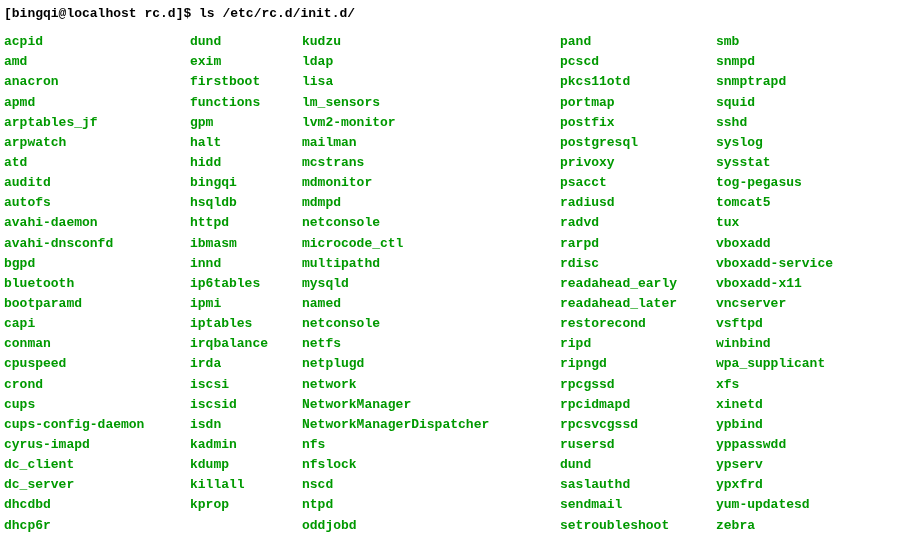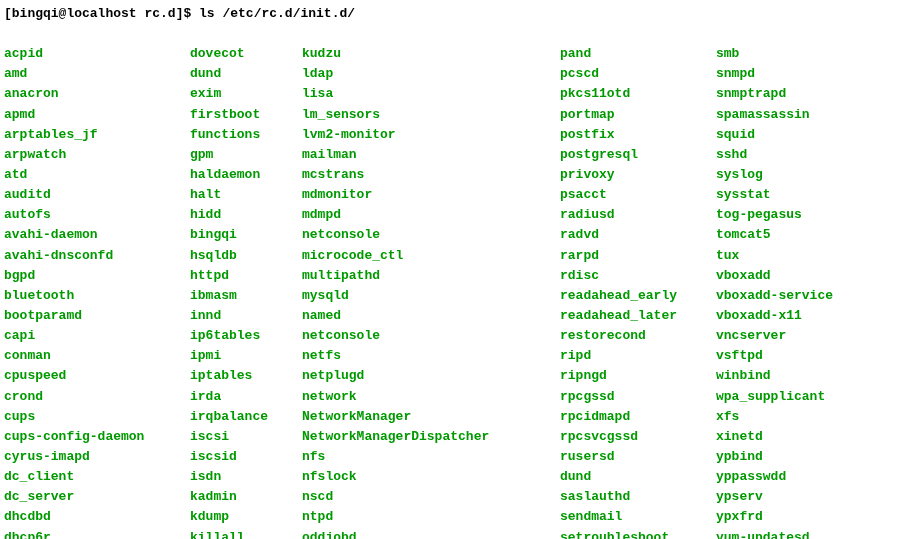--- a/index.html
+++ b/index.html
@@ -11,21 +11,21 @@
       font-family: 'Courier New', monospace;
       font-size: 13px;
       background: #ffffff;
       color: #000000;
       padding: 4px;
       white-space: nowrap;
       line-height: 1.55;
     }
     .prompt-line {
       font-weight: bold;
-      margin-bottom: 20px;
+      margin-bottom: 8px;
     }
     .listing {
       display: flex;
       gap: 0;
     }
     .col {
       display: flex;
       flex-direction: column;
     }
     .col span {
@@ -66,39 +66,37 @@
       <span>cups</span>
       <span>cups-config-daemon</span>
       <span>cyrus-imapd</span>
       <span>dc_client</span>
       <span>dc_server</span>
       <span>dhcdbd</span>
       <span>dhcp6r</span>
       <span>dhcp6s</span>
     </div>
   <div class="col c2">
-      <span>dovecot</span>
       <span>dund</span>
       <span>exim</span>
       <span>firstboot</span>
       <span>functions</span>
       <span>gpm</span>
-      <span>haldaemon</span>
       <span>halt</span>
       <span>hidd</span>
       <span>bingqi</span>
       <span>hsqldb</span>
       <span>httpd</span>
       <span>ibmasm</span>
       <span>innd</span>
       <span>ip6tables</span>
       <span>ipmi</span>
       <span>iptables</span>
+      <span>irqbalance</span>
       <span>irda</span>
-      <span>irqbalance</span>
       <span>iscsi</span>
       <span>iscsid</span>
       <span>isdn</span>
       <span>kadmin</span>
       <span>kdump</span>
       <span>killall</span>
       <span>kprop</span>
     </div>
   <div class="col c3">
       <span>kudzu</span>
@@ -152,21 +150,20 @@
       <span>rusersd</span>
       <span>dund</span>
       <span>saslauthd</span>
       <span>sendmail</span>
       <span>setroubleshoot</span>
     </div>
   <div class="col c5">
       <span>smb</span>
       <span>snmpd</span>
       <span>snmptrapd</span>
-      <span>spamassassin</span>
       <span>squid</span>
       <span>sshd</span>
       <span>syslog</span>
       <span>sysstat</span>
       <span>tog-pegasus</span>
       <span>tomcat5</span>
       <span>tux</span>
       <span>vboxadd</span>
       <span>vboxadd-service</span>
       <span>vboxadd-x11</span>

